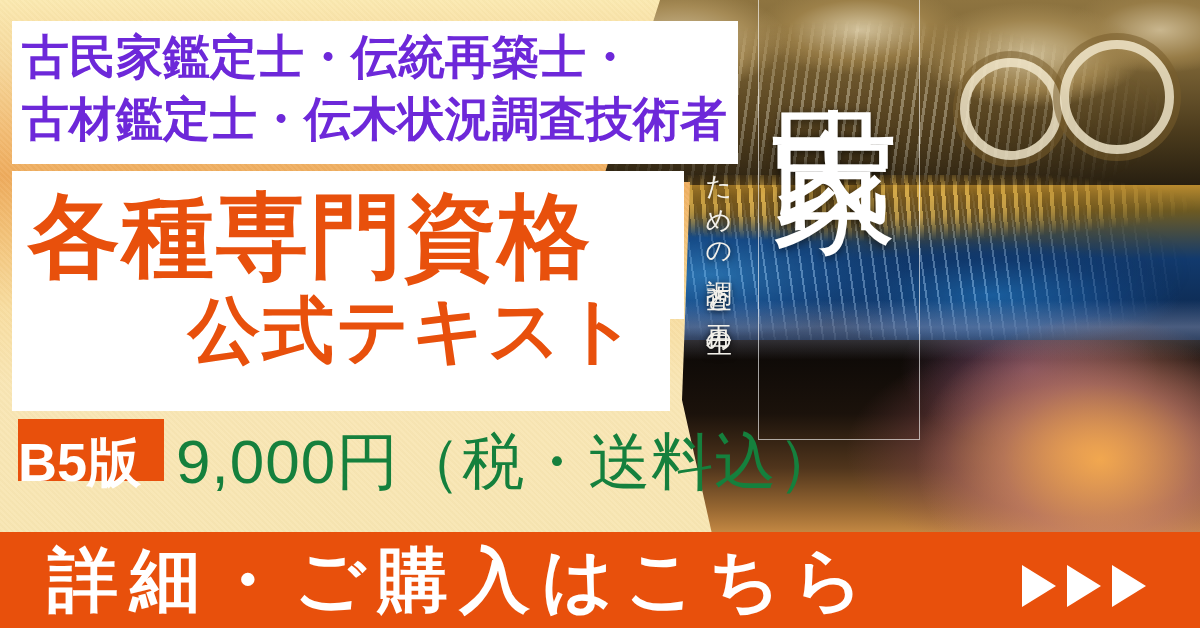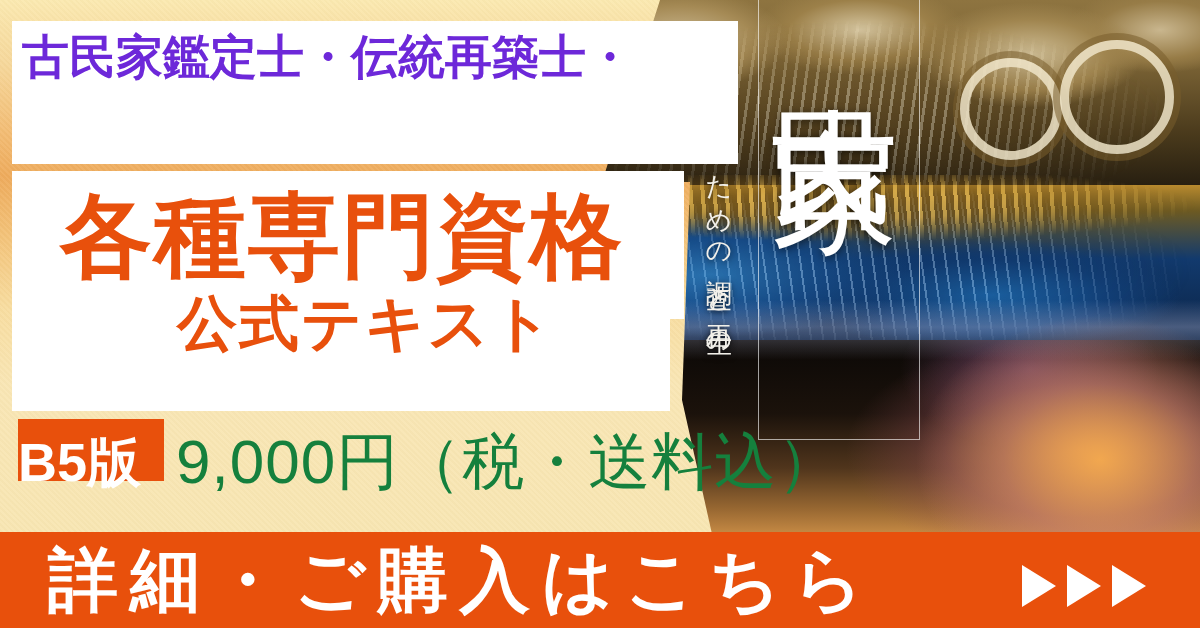--- a/index.html
+++ b/index.html
@@ -134,22 +134,22 @@
     color:#6d28d9;
     font-size:47px;line-height:1.32;font-weight:700;
     letter-spacing:0px;white-space:nowrap;
   }
   .qual-text .l2{display:block;}
 
   .headline{
     position:absolute;left:12px;top:176px;width:672px;
     color:#e8500c;font-weight:700;white-space:nowrap;
   }
-  .hl1{position:absolute;left:16px;top:14px;font-size:92px;line-height:1;letter-spacing:2px;margin-left:32px;}
-  .hl2{position:absolute;left:165px;top:118px;font-size:60px;line-height:1;letter-spacing:2px;font-family:Liberation Serif, serif;}
+  .hl1{position:absolute;left:16px;top:14px;font-size:92px;line-height:1;letter-spacing:2px;}
+  .hl2{position:absolute;left:176px;top:118px;font-size:72px;line-height:1;letter-spacing:2px;}
 
   
   .badge{
     position:absolute;left:18px;top:419px;width:146px;height:62px;
     background:#e8500c;color:#ffffff;
     font-size:54px;font-weight:700;line-height:86px;
     letter-spacing:0px;
   }
   .price{
     position:absolute;left:176px;top:425px;
@@ -198,20 +198,21 @@
     <div class="cover-title">古民家</div>
     <div class="cover-sub">伝統構法 古民家活用のための調査と再生の</div>
   </div>
 
   <div class="cream"></div>
   <div class="cream-noise"></div>
 
   <div class="card card-top"></div>
   <div class="qual-text">
     <span>古民家鑑定士・伝統再築士・</span>
+    <span class="l2">古材鑑定士・伝木状況調査技術者</span>
   </div>
 
   <div class="card card-main"></div>
   <div class="headline">
     <span class="hl1">各種専門資格</span>
     <span class="hl2">公式テキスト</span>
   </div>
 
   <div class="badge">B5版</div>
   <div class="price">9,000円（税・送料込）</div>

